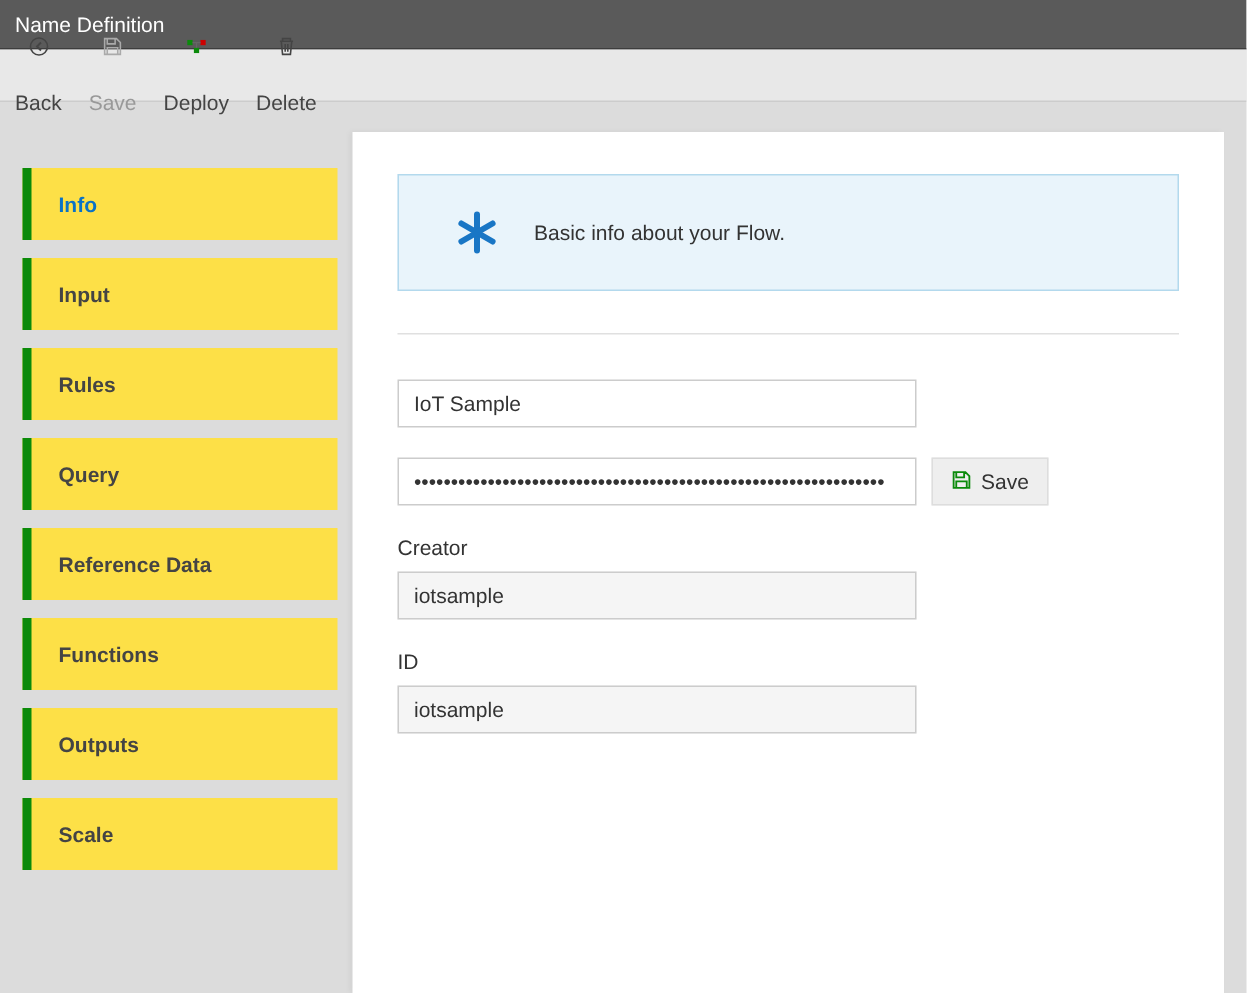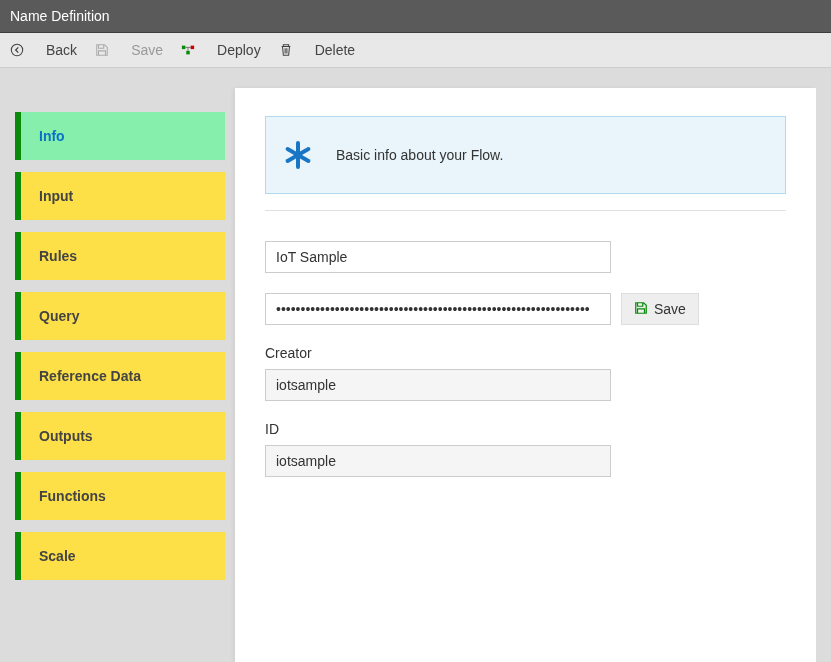--- a/index.html
+++ b/index.html
@@ -38,20 +38,21 @@
       gap: 18px;
       border-bottom: 1px solid #ccc;
     }
     .toolbar-item {
       display: flex;
       align-items: center;
       gap: 22px;
       cursor: pointer;
       color: #444;
       font-size: 14px;
+      flex-direction: column;
     }
     .toolbar-item.disabled {
       color: #999;
       cursor: default;
     }
     .toolbar-icon {
       width: 14px;
       height: 14px;
       display: inline-flex;
       align-items: center;
@@ -76,39 +77,39 @@
       display: flex;
       align-items: center;
       border-left: 6px solid #0a8a0a;
       padding-left: 18px;
       font-size: 14px;
       font-weight: 600;
       color: #444;
       cursor: pointer;
     }
     .sidebar-item.active {
-      background: #86efac;
+      background: #fde047;
       color: #0b72c5;
     }
     .main-panel {
       background: #fff;
       flex: 1;
       margin-left: 10px;
       margin-right: 15px;
       padding: 28px 30px;
       box-shadow: -2px 0 4px rgba(0,0,0,0.05);
     }
     .info-box {
       background: #e9f4fb;
       border: 1px solid #b3d9ed;
-      padding: 22px 16px;
+      padding: 22px 36px;
       display: flex;
       align-items: center;
       gap: 22px;
-      margin-bottom: 16px;
+      margin-bottom: 28px;
     }
     .info-asterisk {
       width: 32px;
       height: 32px;
       display: flex;
       align-items: center;
       justify-content: center;
     }
     .info-text {
       color: #333;
@@ -224,24 +225,24 @@
     <div class="sidebar-item">
       <span>Rules</span>
     </div>
     <div class="sidebar-item">
       <span>Query</span>
     </div>
     <div class="sidebar-item">
       <span>Reference Data</span>
     </div>
     <div class="sidebar-item">
+      <span>Functions</span>
+    </div>
+    <div class="sidebar-item">
       <span>Outputs</span>
-    </div>
-    <div class="sidebar-item">
-      <span>Functions</span>
     </div>
     <div class="sidebar-item">
       <span>Scale</span>
     </div>
   </div>
 
   <div class="main-panel">
     <div class="info-box">
       <span class="info-asterisk">
         <svg viewBox="0 0 32 32" width="32" height="32">

